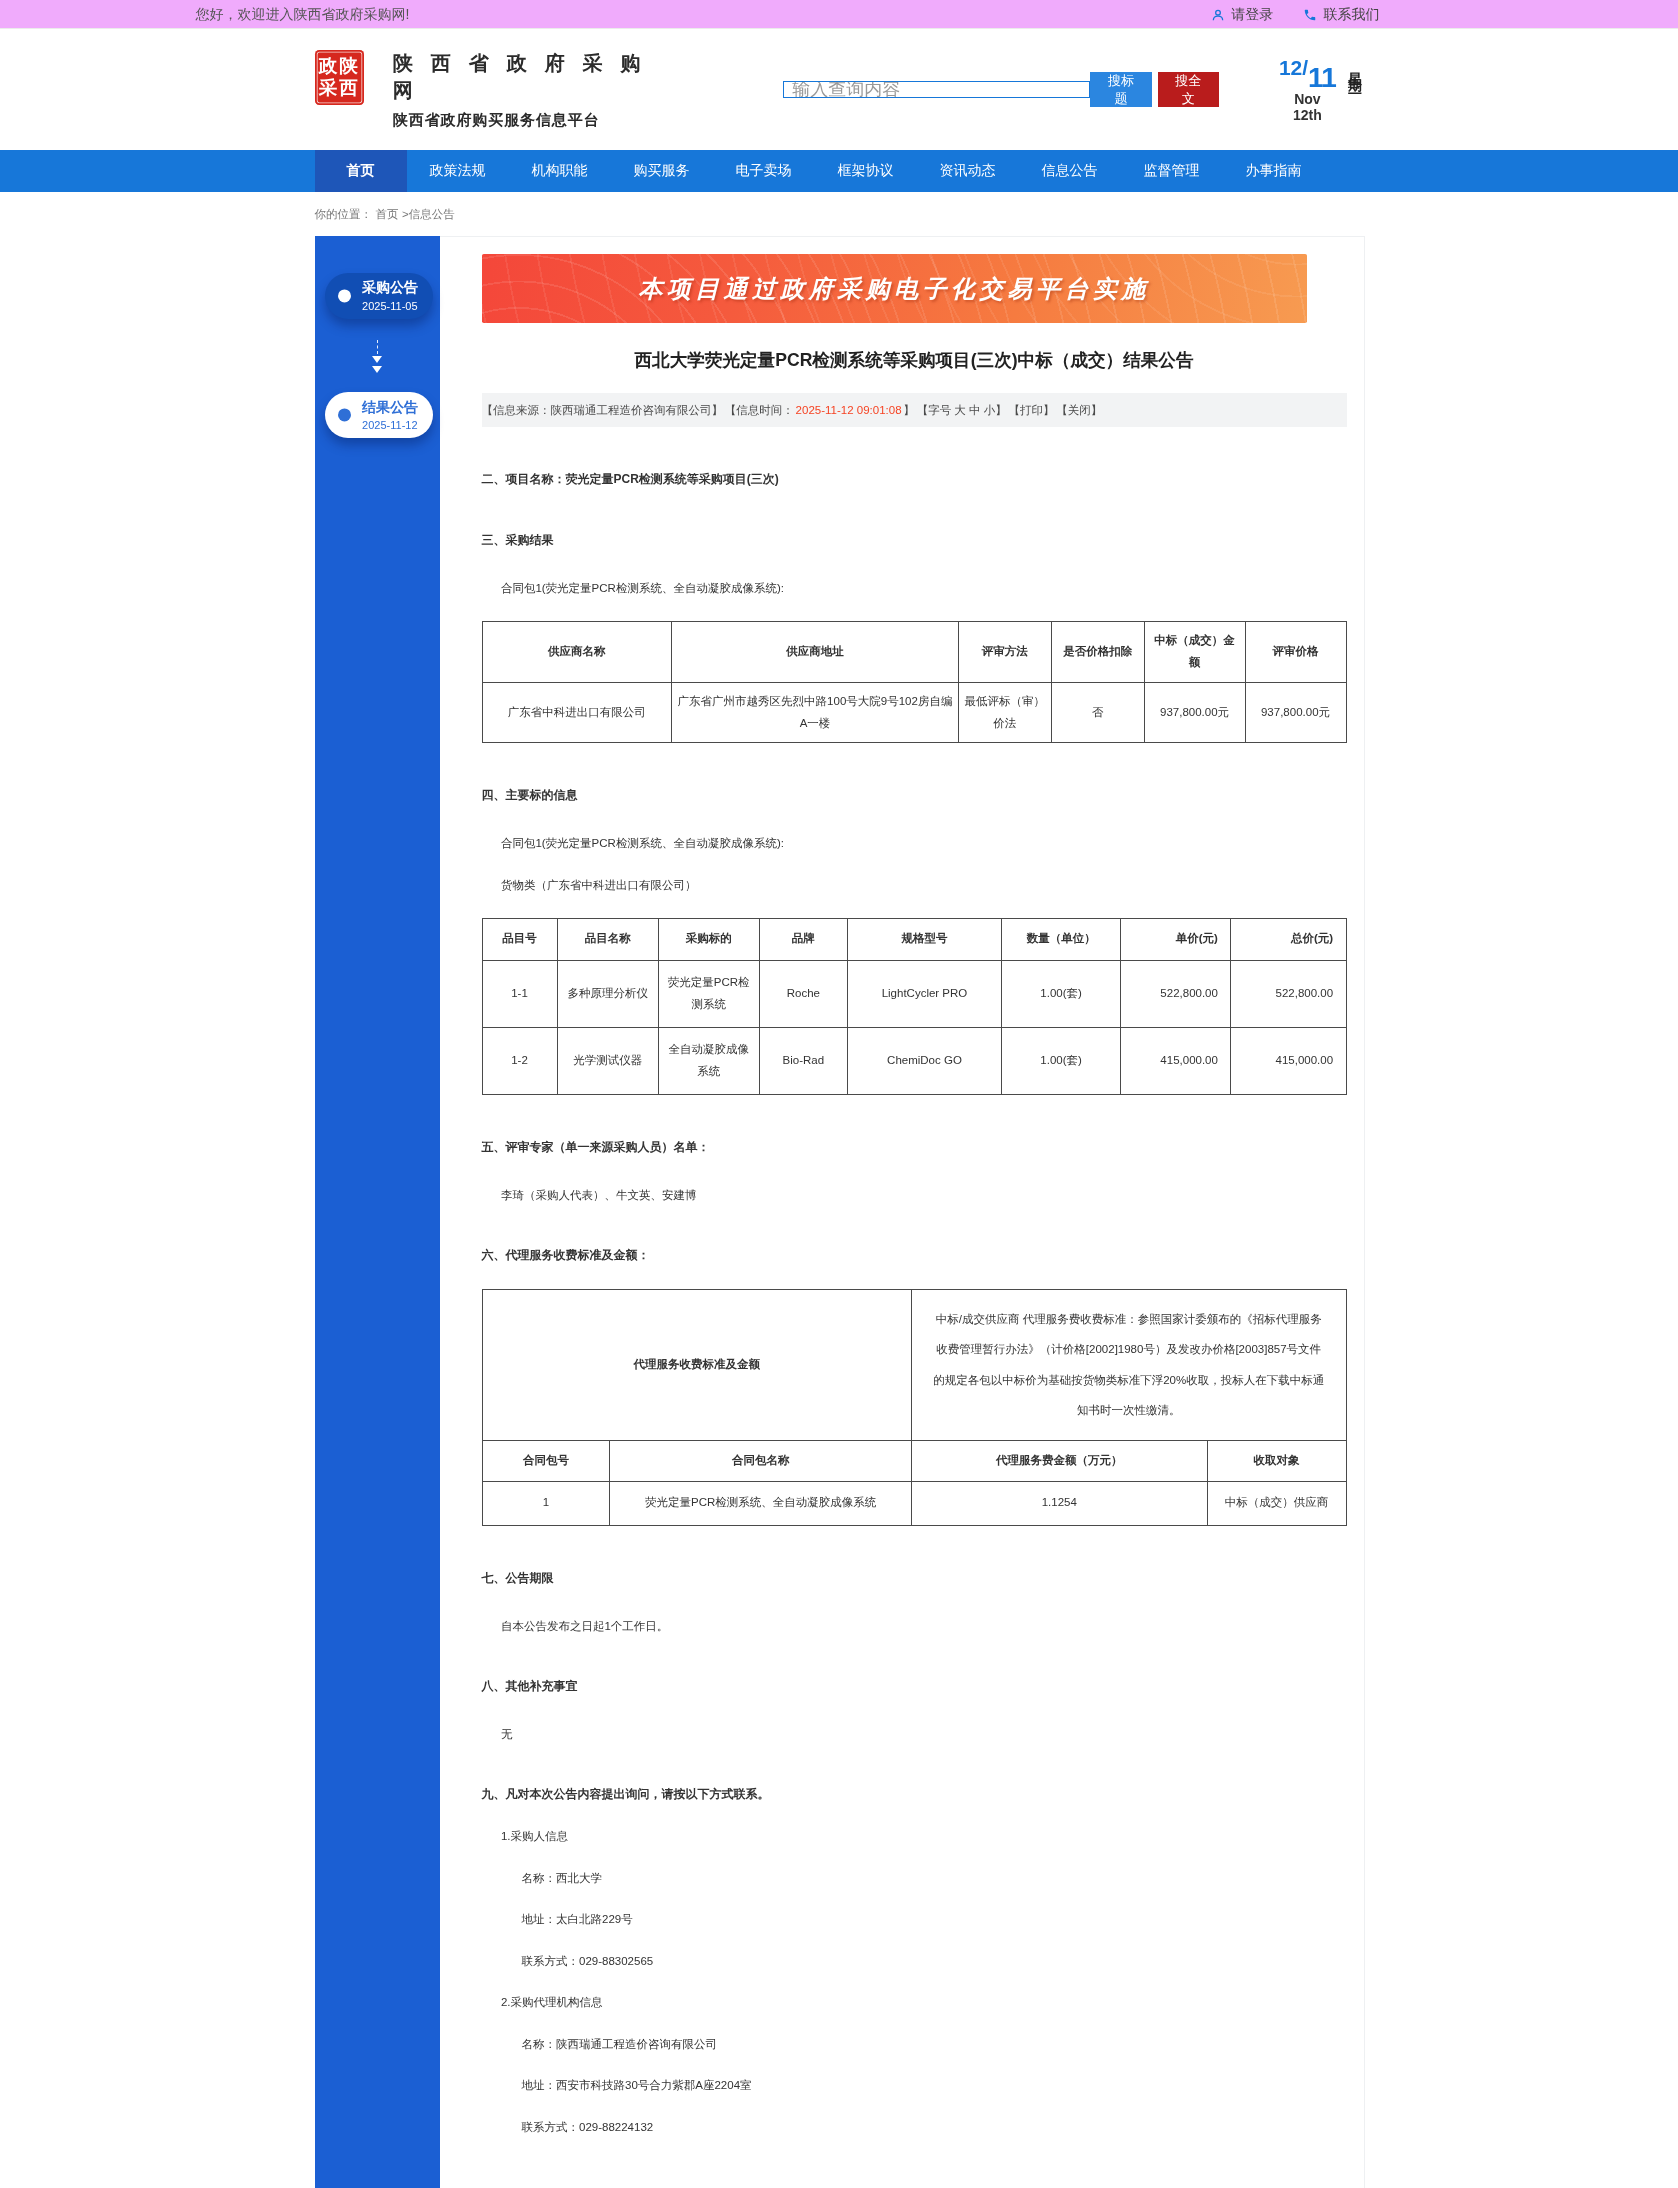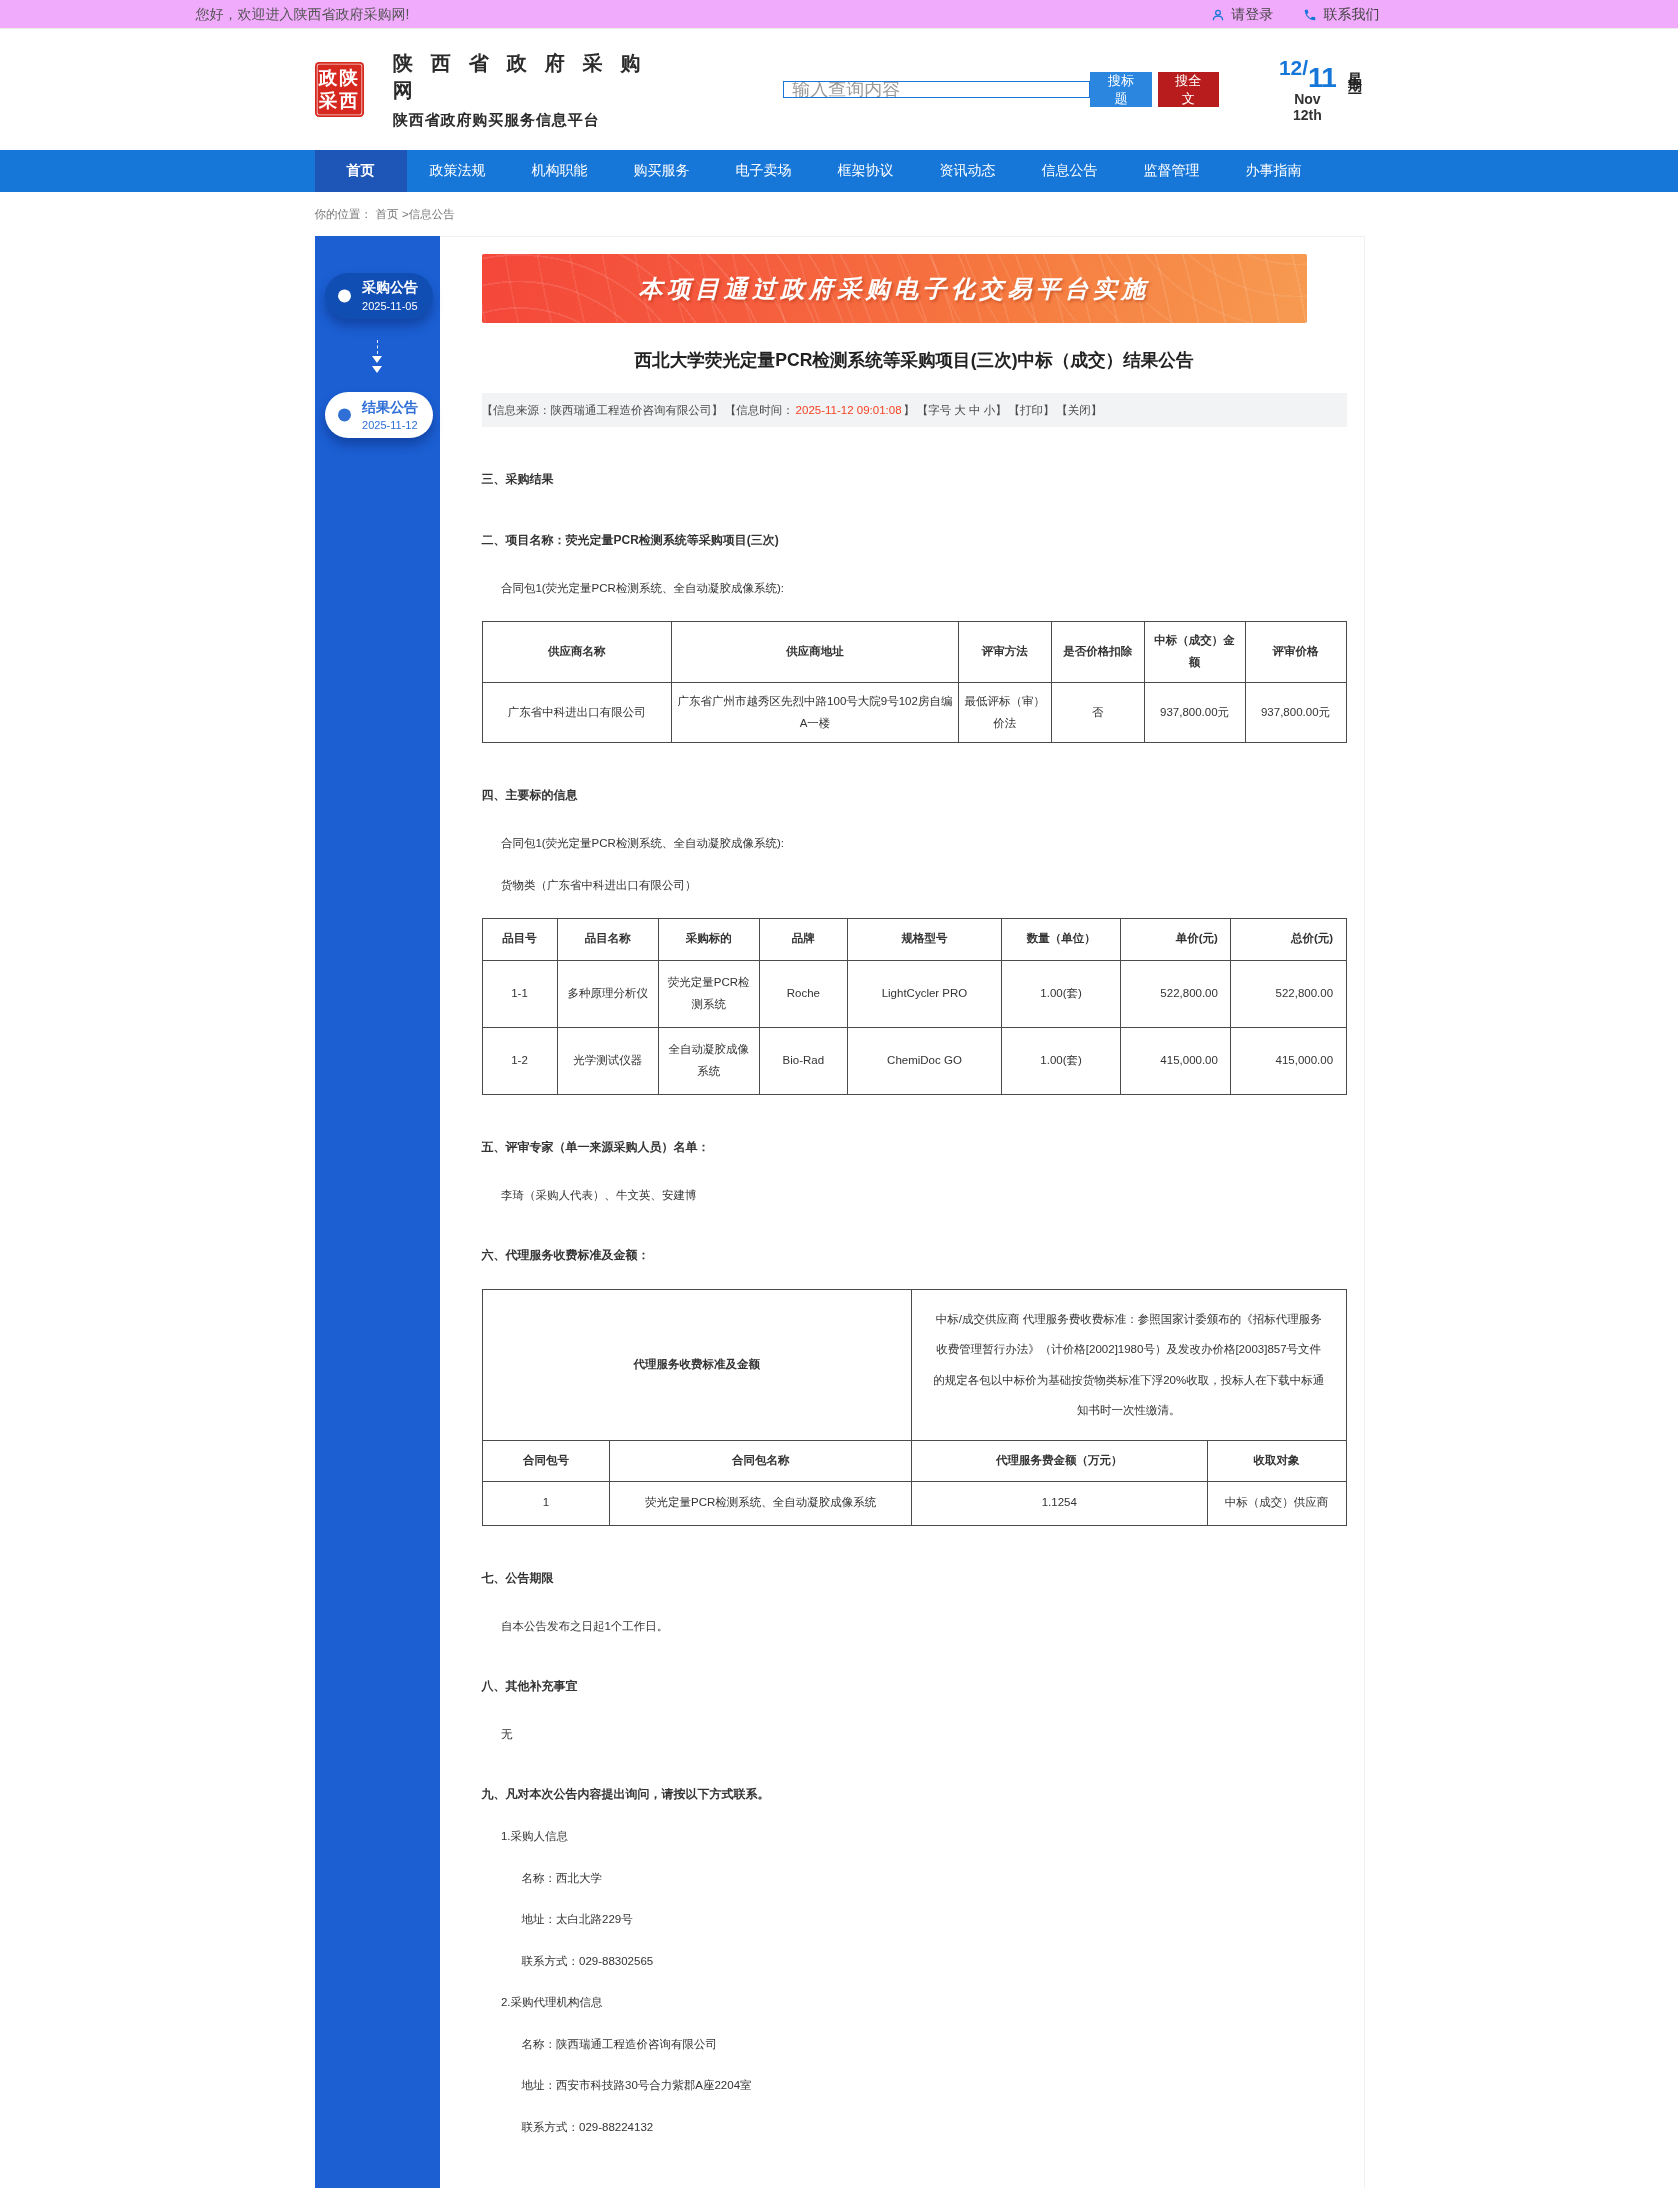--- a/index.html
+++ b/index.html
@@ -13,21 +13,21 @@
   
   .topbar { background:#f0abfc; border-bottom:0.9px solid #ececec; height:29px; font-size:14px; color:#555; }
   .topbar-inner { width:1288px; margin:0 auto; height:29px; display:flex; align-items:center; justify-content:space-between; }
   .topbar-right { display:flex; align-items:center; gap:30px; padding-right:104px; }
   .top-link { display:flex; align-items:center; gap:6.2px; color:#444; cursor:pointer; }
   .top-link svg { display:block; }
 
   
   .site-header { background:#fff; height:121px; }
   .header-inner { width:1050px; margin:0 auto; display:flex; align-items:center; height:121px; }
-  .brand { display:flex; align-items:center; gap:29px; }
+  .brand { display:flex; gap:29px; }
   .logo-seal { width:51px; height:55px; background:#d6281e; border-radius:4.4px; color:#fff;
     display:flex; flex-direction:column; align-items:center; justify-content:center;
     font-weight:700; font-size:18.5px; line-height:1.2; letter-spacing:1.8px;
     box-shadow: inset 0 0 0 1.8px #d6281e, inset 0 0 0 2.6px rgba(255,255,255,.8); }
   .brand-text .site-title { font-size:20px; font-weight:700; color:#2b2b2b; letter-spacing:6.2px; }
   .brand-text .site-sub { font-size:15px; font-weight:700; color:#2b2b2b; margin-top:7px; letter-spacing:0.9px; }
   .search-area { display:flex; align-items:center; margin-left:108px; }
   .search-input { width:318px; height:17px; border:1.8px solid #1677d9; padding:0 8px; font-size:18px; color:#333; outline:none; }
   .search-input::placeholder { color:#999; }
   .btn-search { height:35px; padding:0 11.5px; border:none; color:#fff; font-size:13.2px; cursor:pointer; }
@@ -212,22 +212,22 @@
         <div class="meta-bar">
           <span>【信息来源：陕西瑞通工程造价咨询有限公司】</span>
           <span>【信息时间：</span>
           <span class="red">2025-11-12 09:01:08</span>
           <span>  】</span>
           <span class="clickable">【字号 大 中 小】</span>
           <span class="clickable">【打印】</span>
           <span class="clickable">【关闭】</span>
         </div>
 
+        <p class="sec">二、项目名称：荧光定量PCR检测系统等采购项目(三次)</p>
         <p class="sec">三、采购结果</p>
-        <p class="sec">二、项目名称：荧光定量PCR检测系统等采购项目(三次)</p>
         <p class="sub">合同包1(荧光定量PCR检测系统、全自动凝胶成像系统):</p>
 
         <table class="datatable t1">
           <colgroup>
               <col style="width:190px">
               <col style="width:287px">
               <col style="width:93px">
               <col style="width:93px">
               <col style="width:101px">
               <col style="width:101px">

